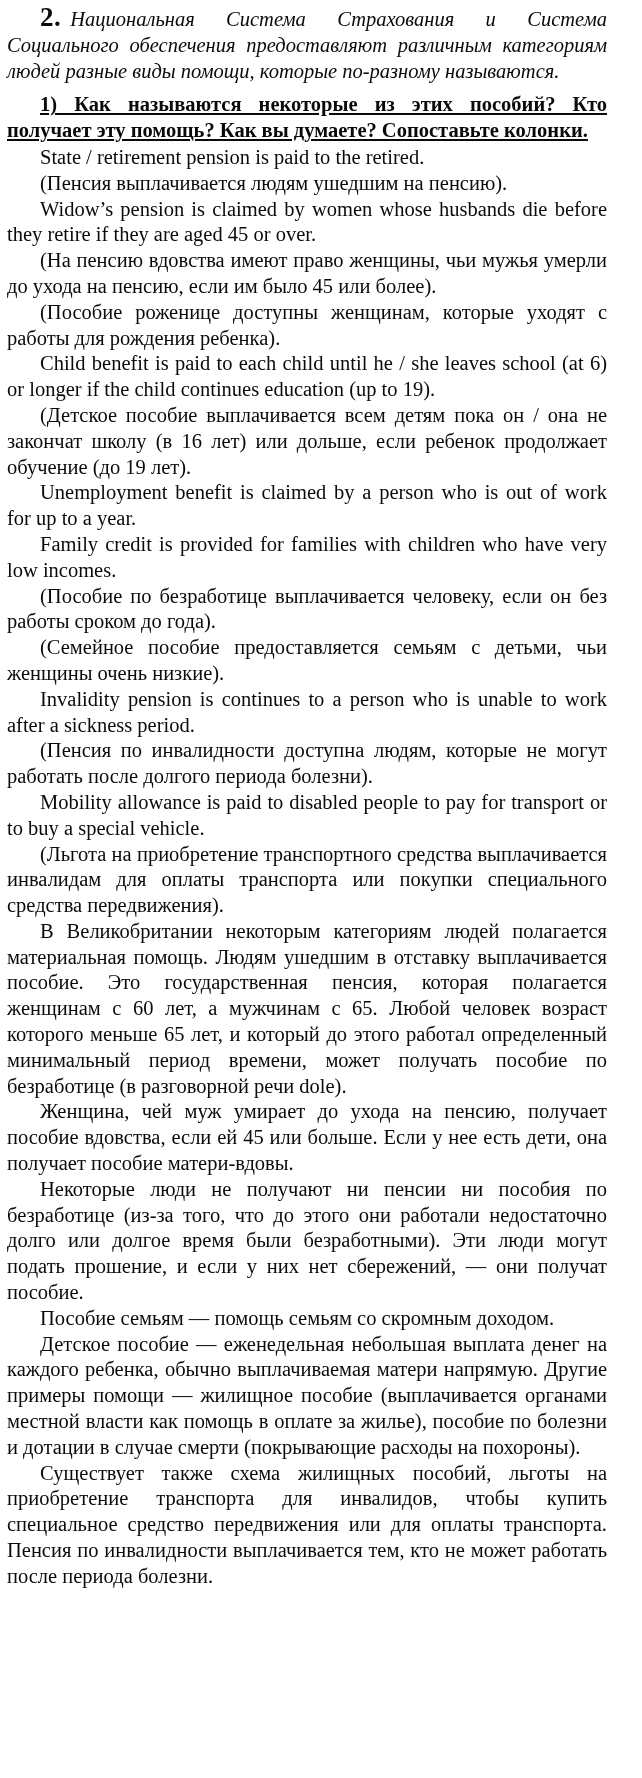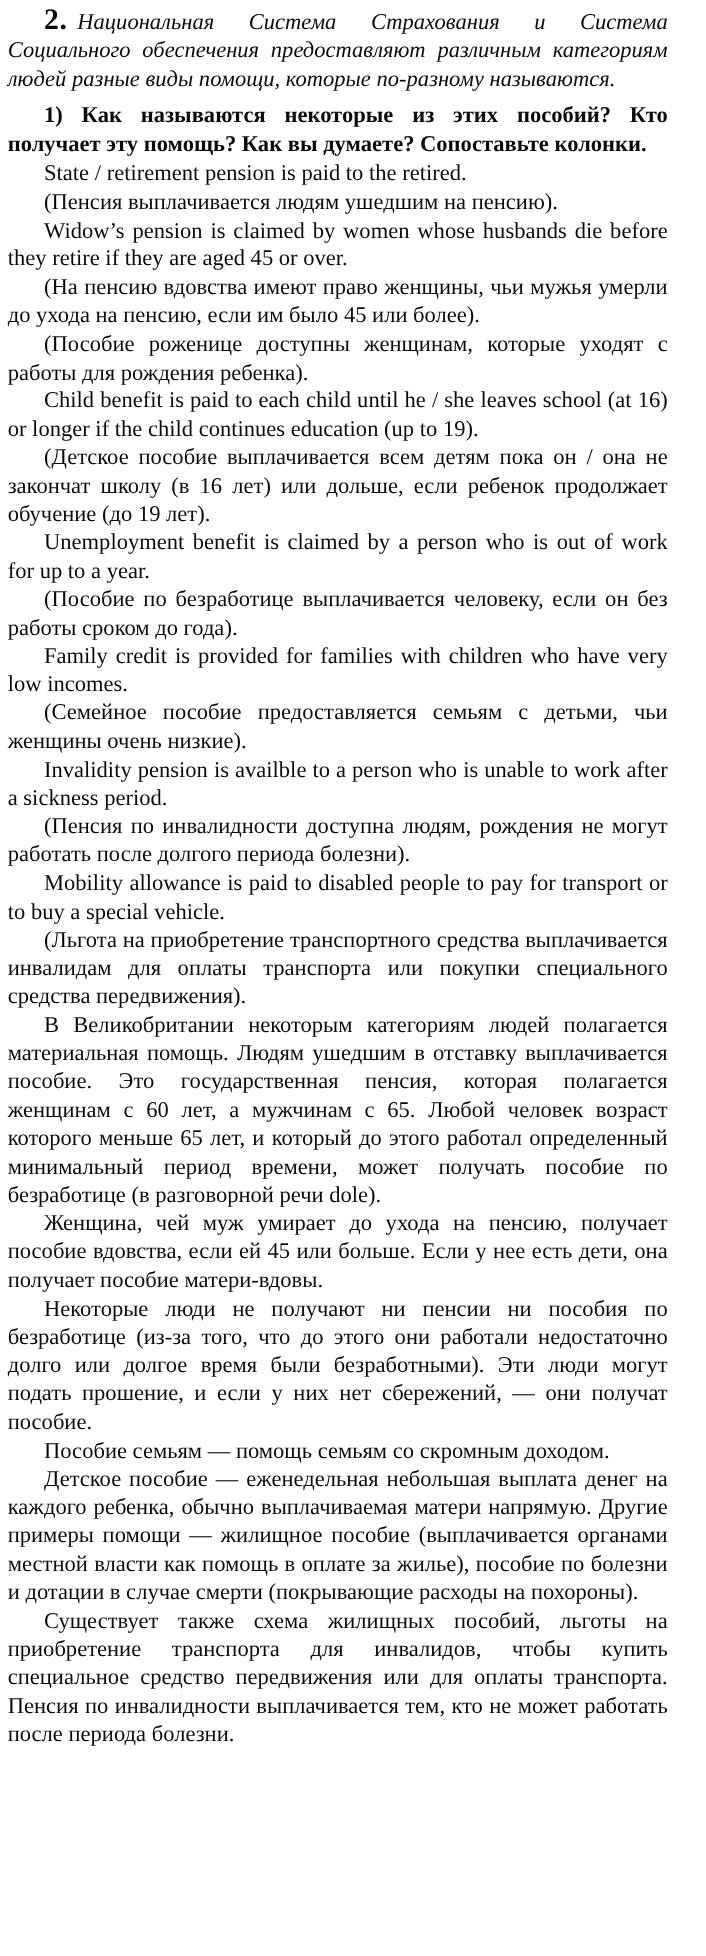--- a/index.html
+++ b/index.html
@@ -34,20 +34,21 @@
   }
   .ex-num {
     font-style: normal;
     font-weight: bold;
     font-size: 27px;
     letter-spacing: 0.5px;
     margin-right: 9px;
   }
   .task {
     font-weight: bold;
+    text-decoration: underline;
   }
   .task1 {
     margin-top: 8px !important;
     margin-bottom: 1px !important;
   }
   .task2 {
     margin-top: 17px !important;
     margin-bottom: 2px !important;
   }
   .icon-headphones {
@@ -65,28 +66,28 @@
     <span class="ex-num">2.</span><span>Национальная Система Страхования и Система Социального обеспечения предоставляют различным категориям людей разные виды помощи, которые по-разному называются.</span>
   </p>
 
   <p class="task task1">1) Как называются некоторые из этих пособий? Кто получает эту помощь? Как вы думаете? Сопоставьте колонки.</p>
 
   <p>State / retirement pension is paid to the retired.</p>
   <p>(Пенсия выплачивается людям ушедшим на пенсию).</p>
   <p>Widow’s pension is claimed by women whose husbands die before they retire if they are aged 45 or over.</p>
   <p>(На пенсию вдовства имеют право женщины, чьи мужья умерли до ухода на пенсию, если им было 45 или более).</p>
   <p>(Пособие роженице доступны женщинам, которые уходят с работы для рождения ребенка).</p>
-  <p>Child benefit is paid to each child until he / she leaves school (at 16) or longer if the child continues education (up to 19).</p>
+  <p>Child benefit is paid to each child until he / she leaves school (at 6) or longer if the child continues education (up to 19).</p>
   <p>(Детское пособие выплачивается всем детям пока он / она не закончат школу (в 16 лет) или дольше, если ребенок продолжает обучение (до 19 лет).</p>
   <p>Unemployment benefit is claimed by a person who is out of work for up to a year.</p>
+  <p>Family credit is provided for families with children who have very low incomes.</p>
   <p>(Пособие по безработице выплачивается человеку, если он без работы сроком до года).</p>
-  <p>Family credit is provided for families with children who have very low incomes.</p>
   <p>(Семейное пособие предоставляется семьям с детьми, чьи женщины очень низкие).</p>
-  <p>Invalidity pension is availble to a person who is unable to work after a sickness period.</p>
-  <p>(Пенсия по инвалидности доступна людям, рождения не могут работать после долгого периода болезни).</p>
+  <p>Invalidity pension is continues to a person who is unable to work after a sickness period.</p>
+  <p>(Пенсия по инвалидности доступна людям, которые не могут работать после долгого периода болезни).</p>
   <p>Mobility allowance is paid to disabled people to pay for transport or to buy a special vehicle.</p>
   <p>(Льгота на приобретение транспортного средства выплачивается инвалидам для оплаты транспорта или покупки специального средства передвижения).</p>
 
 
   <p>В Великобритании некоторым категориям людей полагается материальная помощь. Людям ушедшим в отставку выплачивается пособие. Это государственная пенсия, которая полагается женщинам с 60 лет, а мужчинам с 65. Любой человек возраст которого меньше 65 лет, и который до этого работал определенный минимальный период времени, может получать пособие по безработице (в разговорной речи dole).</p>
   <p>Женщина, чей муж умирает до ухода на пенсию, получает пособие вдовства, если ей 45 или больше. Если у нее есть дети, она получает пособие матери-вдовы.</p>
   <p>Некоторые люди не получают ни пенсии ни пособия по безработице (из-за того, что до этого они работали недостаточно долго или долгое время были безработными). Эти люди могут подать прошение, и если у них нет сбережений, — они получат пособие.</p>
   <p>Пособие семьям — помощь семьям со скромным доходом.</p>
   <p>Детское пособие — еженедельная небольшая выплата денег на каждого ребенка, обычно выплачиваемая матери напрямую. Другие примеры помощи — жилищное пособие (выплачивается органами местной власти как помощь в оплате за жилье), пособие по болезни и дотации в случае смерти (покрывающие расходы на похороны).</p>
   <p>Существует также схема жилищных пособий, льготы на приобретение транспорта для инвалидов, чтобы купить специальное средство передвижения или для оплаты транспорта. Пенсия по инвалидности выплачивается тем, кто не может работать после периода болезни.</p>

